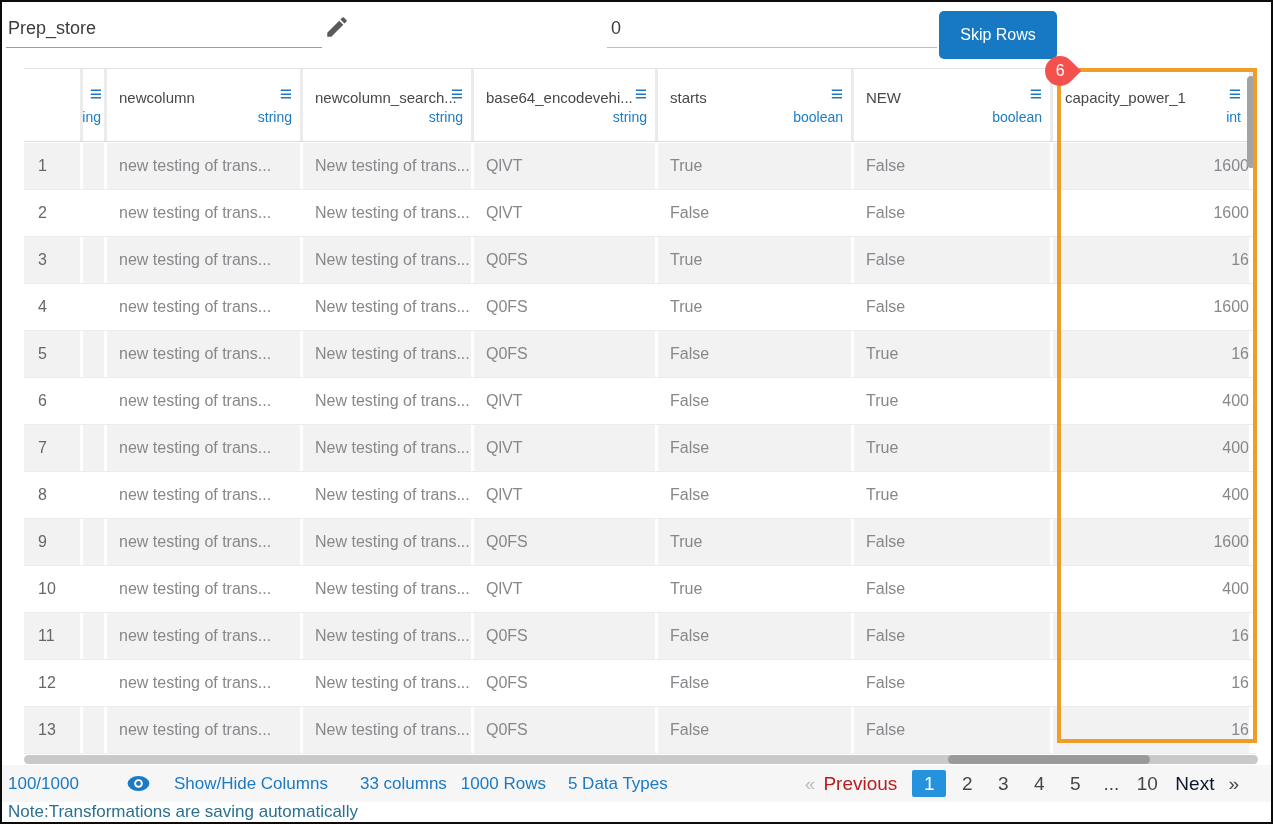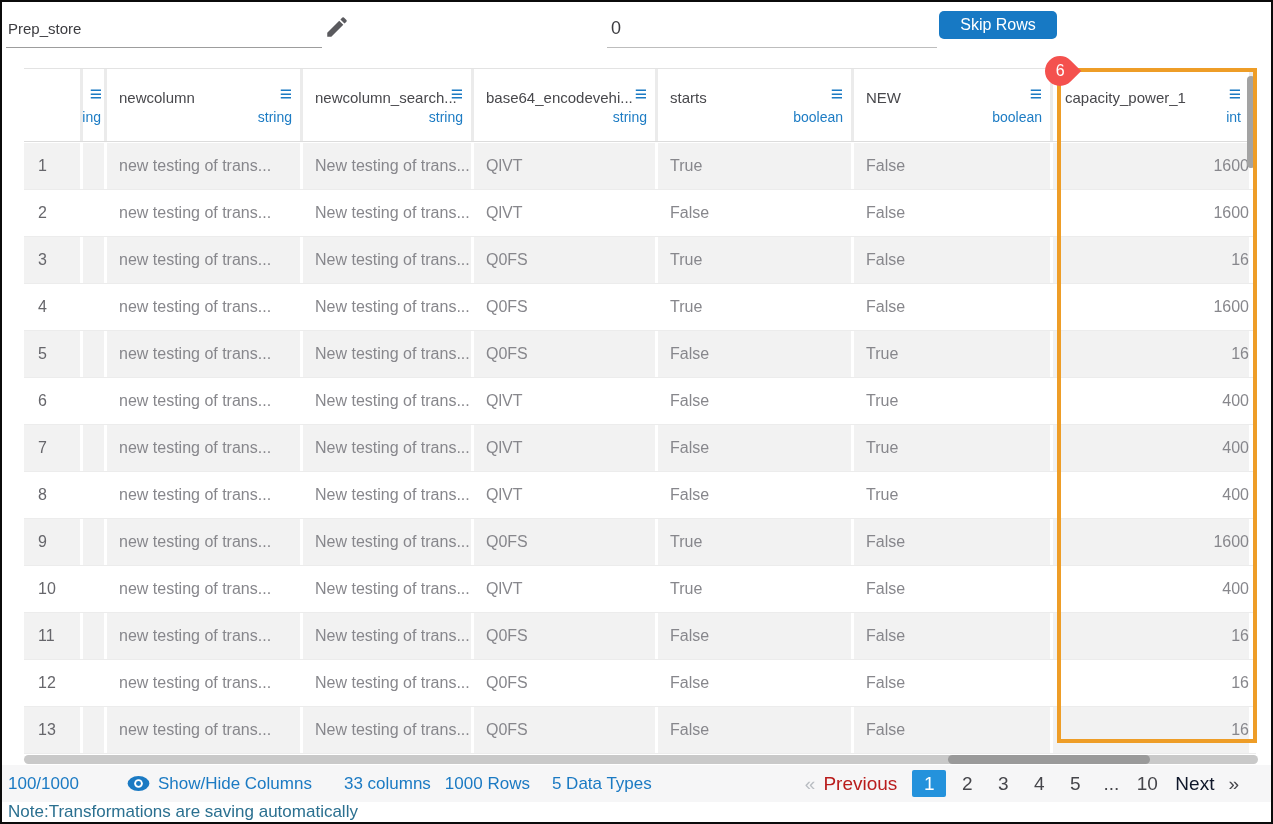--- a/index.html
+++ b/index.html
@@ -11,33 +11,33 @@
     position:relative;
     overflow:hidden;
     color:#48484c;
   }
 
   
   .topbar { position:absolute; top:0; left:0; width:100%; height:64px; background:#fff; }
   .name-input {
     position:absolute; left:4px; top:8px; width:316px; height:38px;
     border:none; border-bottom:1px solid #9d9d9d; outline:none;
-    font-family:"Liberation Sans", sans-serif; font-size:15px; color:#3c3c40; background:transparent;
+    font-family:"Liberation Sans", sans-serif; font-size:18px; color:#3c3c40; background:transparent;
     padding:0 2px;
   }
   .edit-icon { position:absolute; left:322px; top:12px; width:26px; height:26px; cursor:pointer; }
   .edit-icon svg { width:26px; height:26px; fill:#5a5a5e; }
   .skip-input {
     position:absolute; left:605px; top:8px; width:330px; height:38px;
     border:none; border-bottom:1px solid #bdbdbd; outline:none;
     font-family:"Liberation Sans", sans-serif; font-size:18px; color:#3c3c40; background:transparent;
     padding:0 4px;
   }
   .skip-btn {
-    position:absolute; left:937px; top:9px; width:118px; height:28px;
+    position:absolute; left:937px; top:9px; width:118px; height:48px;
     background:#1779c4; color:#fff; border:none; border-radius:5px;
     font-family:"Liberation Sans", sans-serif; font-size:16px; cursor:pointer;
   }
 
   
   .w1{width:56px;} .w2{width:21px;} .w3{width:193px;} .w4{width:168px;}
   .w5{width:181px;} .w6{width:193px;} .w7{width:196px;} .w8{width:196px;}
 
   .thead {
     position:absolute; top:66px; left:22px; width:1232px; height:74px;
@@ -83,21 +83,21 @@
              background:#c9c9c9; border-radius:5px; }
   .hscroll-thumb { position:absolute; left:924px; top:0; width:202px; height:9px;
                    background:#9a9a9a; border-radius:5px; cursor:pointer; }
 
   
   .footer {
     position:absolute; top:763px; left:0; width:100%; height:37px; background:#f6f6f7;
     display:flex; align-items:center; font-size:17px;
   }
   .f-count { color:#1b7ac3; margin-left:6px; }
-  .f-showhide { color:#1b7ac3; margin-left:48px; display:flex; align-items:center; gap:8px; cursor:pointer; }
+  .f-showhide { color:#1b7ac3; margin-left:48px; display:flex; align-items:center; gap:24px; cursor:pointer; }
   .f-showhide svg { width:23px; height:17px; }
   .f-meta { color:#1b7ac3; }
   .m1 { margin-left:32px; } .m2 { margin-left:14px; } .m3 { margin-left:22px; }
   .pagination { position:absolute; right:24px; top:0; height:37px; display:flex; align-items:center; font-size:19px; color:#46464b; }
   .pg-arrow { color:#b9bdc2; margin:0 8px; cursor:pointer; }
   .pg-arrow.dark { color:#46464b; }
   .pg-prev { color:#b91c1c; margin-right:12px; cursor:pointer; }
   .pg-next { color:#0f172a; margin:0 6px 0 10px; cursor:pointer; }
   .pg-num { min-width:30px; height:27px; display:flex; align-items:center; justify-content:center;
             margin:0 3px; cursor:pointer; }

